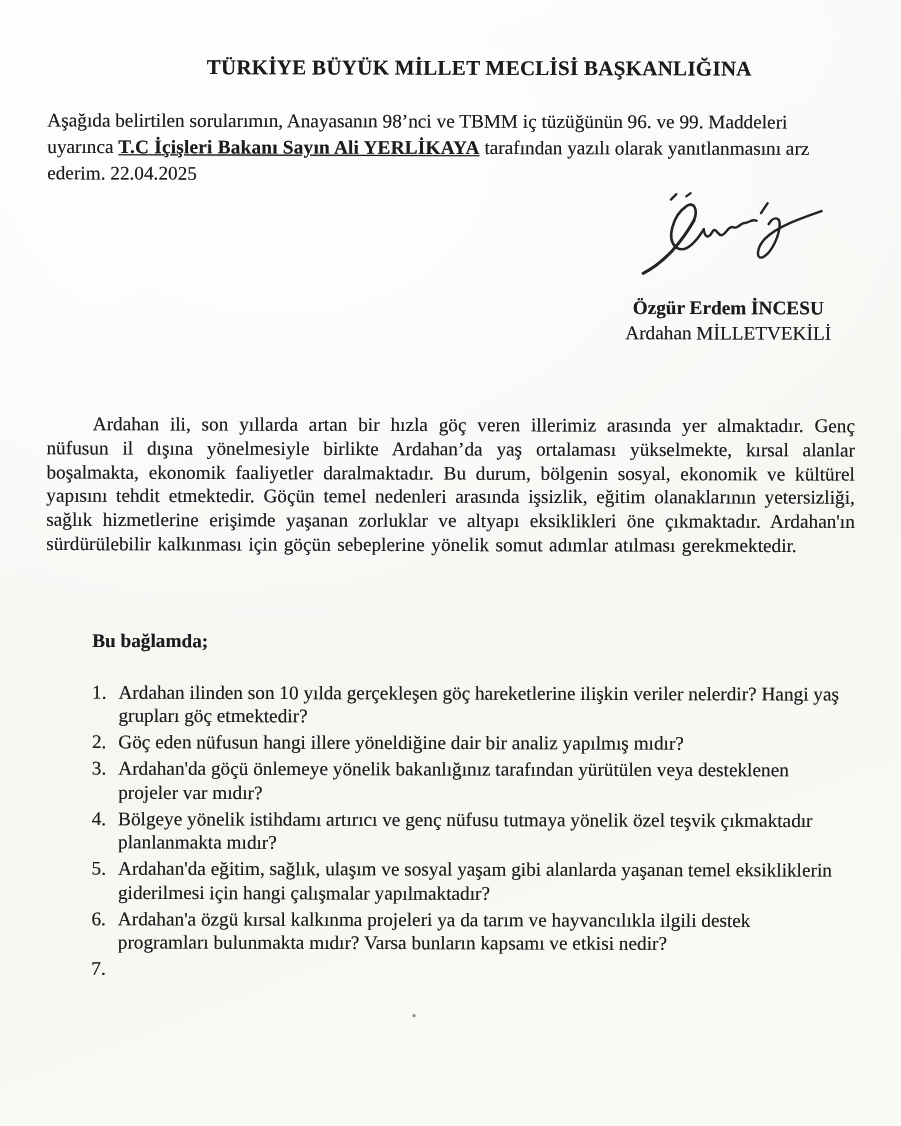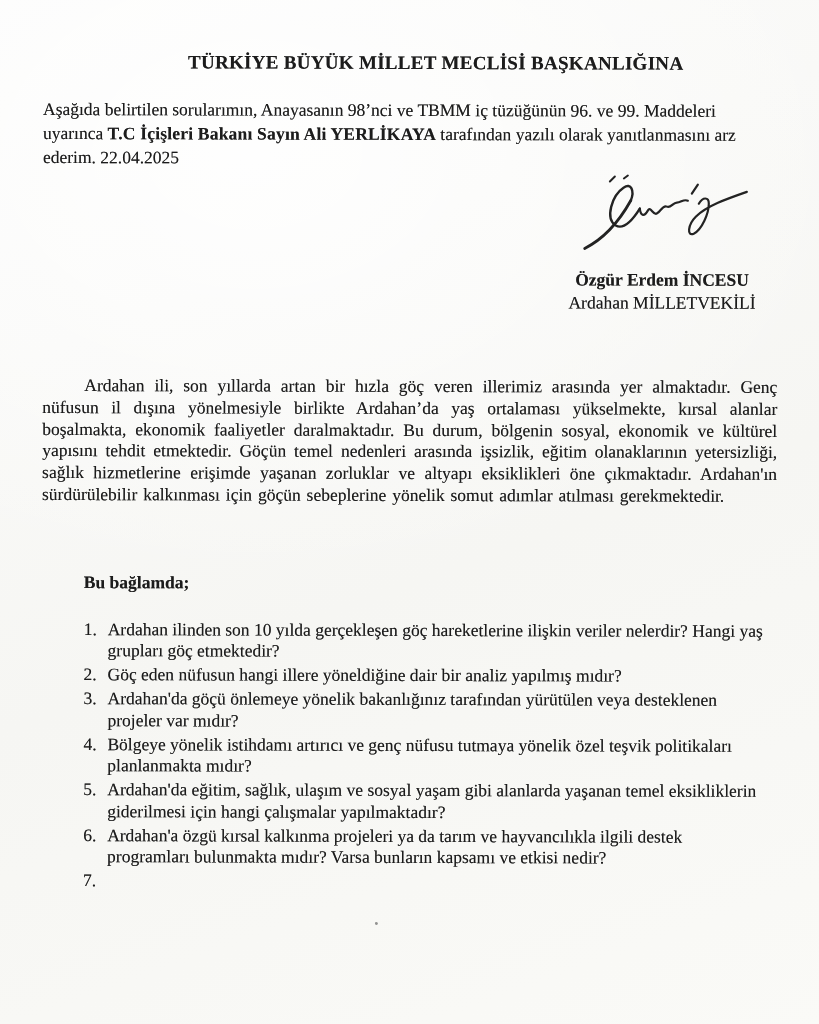--- a/index.html
+++ b/index.html
@@ -36,21 +36,21 @@
     font-weight:bold;
     letter-spacing:.3px;
   }
   .intro{
     margin:24px 44px 0 42px;
     width:700px;
     font-size:17.5px;
     line-height:24px;
     text-align:left;
   }
-  .intro b{letter-spacing:.2px;}
+  .intro b{letter-spacing:.2px;text-decoration:underline;}
   .sig-block{
     margin:2px 92px 0 auto;
     width:max-content;
     text-align:center;
   }
   .sig-scribble{
     display:block;
     margin:0 auto -10px 10px;
   }
   .sig-name{font-size:17.5px;font-weight:bold;line-height:23px;margin-top:24px;}
@@ -134,21 +134,21 @@
         <li>
           <span class="q-num">2.</span>
           <span class="q-text">Göç eden nüfusun hangi illere yöneldiğine dair bir analiz yapılmış mıdır?</span>
         </li>
         <li>
           <span class="q-num">3.</span>
           <span class="q-text">Ardahan'da göçü önlemeye yönelik bakanlığınız tarafından yürütülen veya desteklenen projeler var mıdır?</span>
         </li>
         <li>
           <span class="q-num">4.</span>
-          <span class="q-text">Bölgeye yönelik istihdamı artırıcı ve genç nüfusu tutmaya yönelik özel teşvik politikaları planlanmakta mıdır?</span>
+          <span class="q-text">Bölgeye yönelik istihdamı artırıcı ve genç nüfusu tutmaya yönelik özel teşvik çıkmaktadır planlanmakta mıdır?</span>
         </li>
         <li>
           <span class="q-num">5.</span>
           <span class="q-text">Ardahan'da eğitim, sağlık, ulaşım ve sosyal yaşam gibi alanlarda yaşanan temel eksikliklerin giderilmesi için hangi çalışmalar yapılmaktadır?</span>
         </li>
         <li>
           <span class="q-num">6.</span>
           <span class="q-text">Ardahan'a özgü kırsal kalkınma projeleri ya da tarım ve hayvancılıkla ilgili destek programları bulunmakta mıdır? Varsa bunların kapsamı ve etkisi nedir?</span>
         </li>
         <li>

